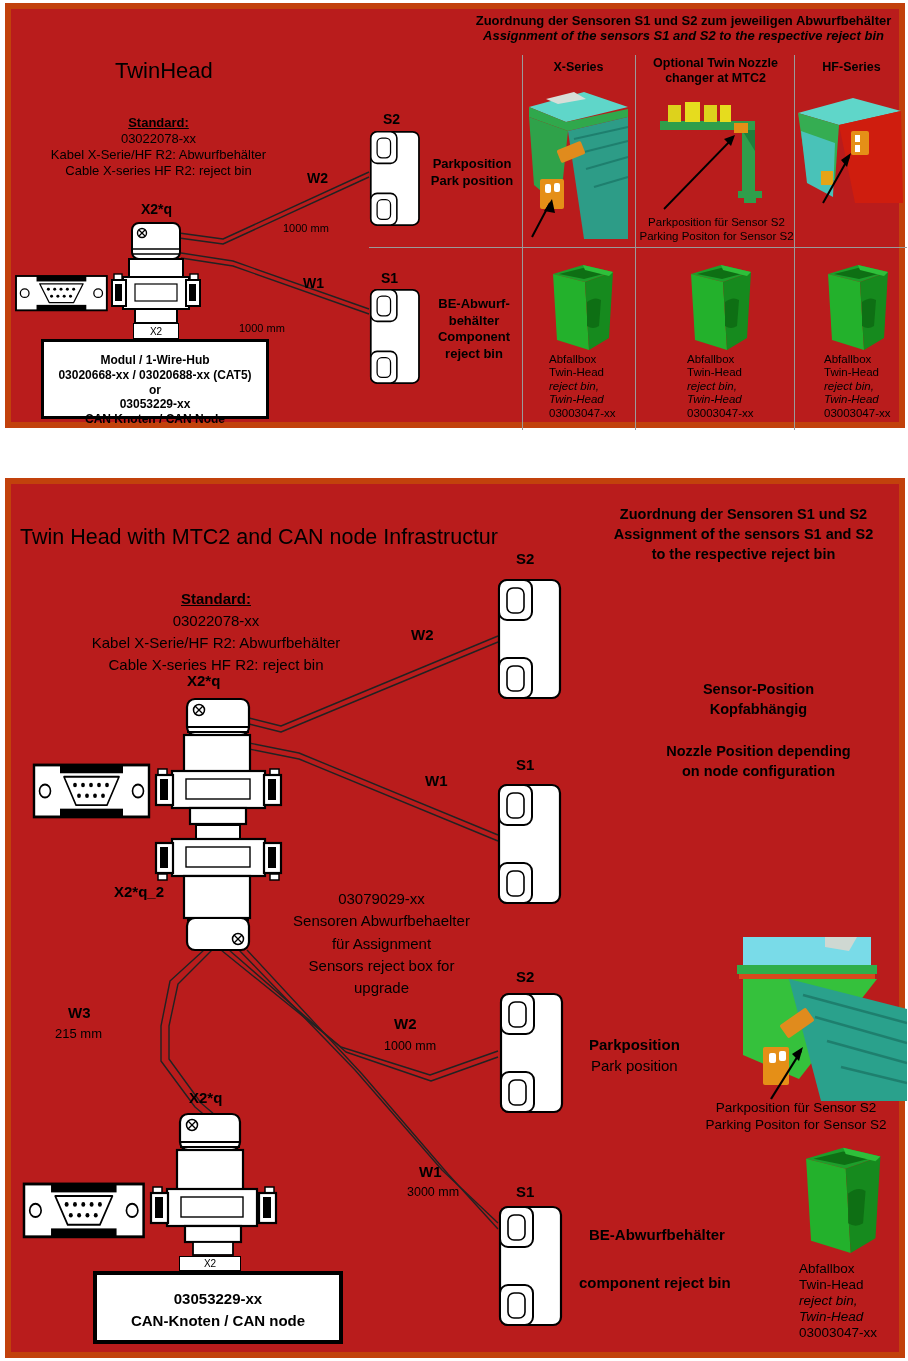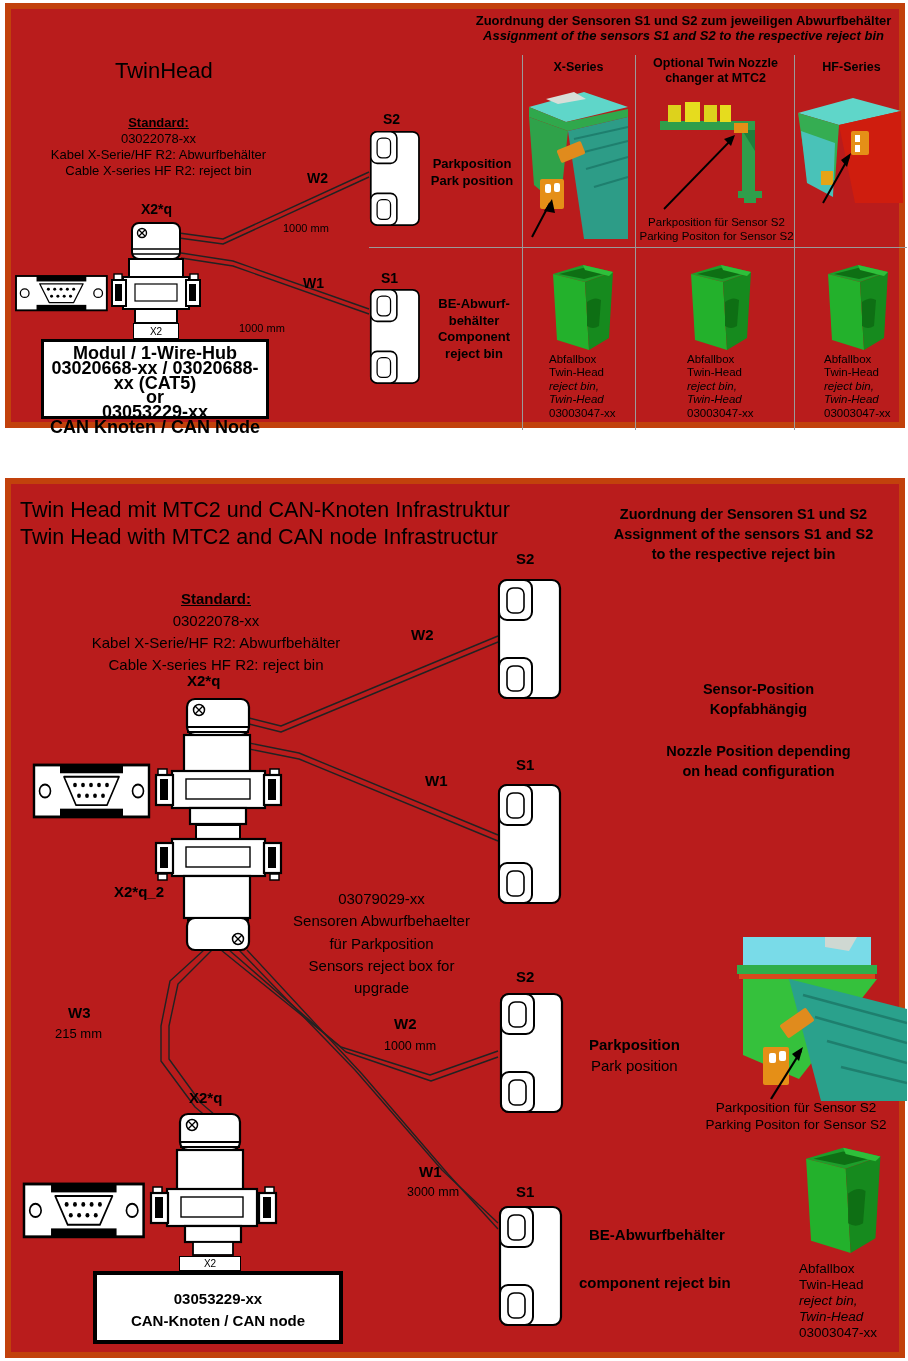--- a/index.html
+++ b/index.html
@@ -135,21 +135,21 @@
   <div class="block c b" style="left:408px;top:287px;width:110px;font-size:13px;line-height:16.5px">
     <div>BE-Abwurf-</div>
     <div>behälter</div>
     <div>Component</div>
     <div>reject bin</div>
   </div>
 
   <div class="x2tab" style="left:122px;top:314px;width:46px;height:16px">
     <span>X2</span>
   </div>
-  <div class="modbox b" style="left:30px;top:330px;width:228px;height:80px;font-size:18px;line-height:14.8px;padding-top:4px">
+  <div class="modbox b" style="left:30px;top:330px;width:228px;height:80px;font-size:12px;line-height:14.8px;padding-top:11px">
     <div>Modul / 1-Wire-Hub</div>
     <div>03020668-xx / 03020688-xx (CAT5)</div>
     <div>or</div>
     <div>03053229-xx</div>
     <div>CAN Knoten / CAN Node</div>
   </div>
 
   <div class="lbl b c" style="left:511px;top:51px;width:113px;font-size:12.5px">X-Series</div>
   <div class="block b c" style="left:626px;top:47px;width:157px;font-size:12.5px;line-height:15px">
     <div>Optional Twin Nozzle</div>
@@ -327,21 +327,20 @@
       <rect x="182" y="758" width="40" height="13" class="art" stroke-width="1.8"></rect>
     </g>
     <use href="#dsub" transform="translate(13,700) scale(1.04,1.2)"></use>
 
     <use href="#sensor" transform="translate(487,95)"></use>
     <use href="#sensor" transform="translate(487,300)"></use>
     <use href="#sensor" transform="translate(489,509)"></use>
     <use href="#sensor" transform="translate(488,722)"></use>
   </svg>
 
-  <div class="lbl" style="left:9px;top:14px;font-size:21.5px">Twin Head mit MTC2 und CAN-Knoten Infrastruktur</div>
   <div class="lbl" style="left:9px;top:41px;font-size:21.5px">Twin Head with MTC2 and CAN node Infrastructur</div>
 
   <div class="block b c" style="left:570px;top:20px;width:325px;font-size:14.5px;line-height:20px">
     <div>Zuordnung der Sensoren S1 und S2</div>
     <div>Assignment of the sensors S1 and S2</div>
     <div>to the respective reject bin</div>
   </div>
 
   <div class="block c" style="left:60px;top:104px;width:290px;font-size:15px;line-height:22px">
     <div class="b u">Standard:</div>
@@ -368,27 +367,27 @@
   <div class="lbl b" style="left:505px;top:272px;font-size:15px">S1</div>
   <div class="lbl b" style="left:505px;top:484px;font-size:15px">S2</div>
   <div class="lbl b" style="left:505px;top:699px;font-size:15px">S1</div>
 
   <div class="block b c" style="left:615px;top:195px;width:265px;font-size:14.5px;line-height:20px">
     <div>Sensor-Position</div>
     <div>Kopfabhängig</div>
   </div>
   <div class="block b c" style="left:615px;top:257px;width:265px;font-size:14.5px;line-height:20px">
     <div>Nozzle Position depending</div>
-    <div>on head configuration</div>
+    <div>on node configuration</div>
   </div>
 
   <div class="block c" style="left:258px;top:404px;width:225px;font-size:15px;line-height:22.3px">
     <div>03079029-xx</div>
     <div>Sensoren Abwurfbehaelter</div>
-    <div>für Parkposition</div>
+    <div>für Assignment</div>
     <div>Sensors reject box for</div>
     <div>upgrade</div>
   </div>
 
   <div class="lbl b" style="left:578px;top:552px;font-size:15px">Parkposition</div>
   <div class="lbl" style="left:580px;top:573px;font-size:15px">Park position</div>
 
   <svg class="img" style="left:718px;top:447px" width="178" height="170" viewBox="0 0 178 170">
     <rect x="14" y="6" width="128" height="28" fill="#79dbe8"></rect>
     <polygon points="96,6 128,6 120,20 96,16" fill="#cfd8d2"></polygon>

